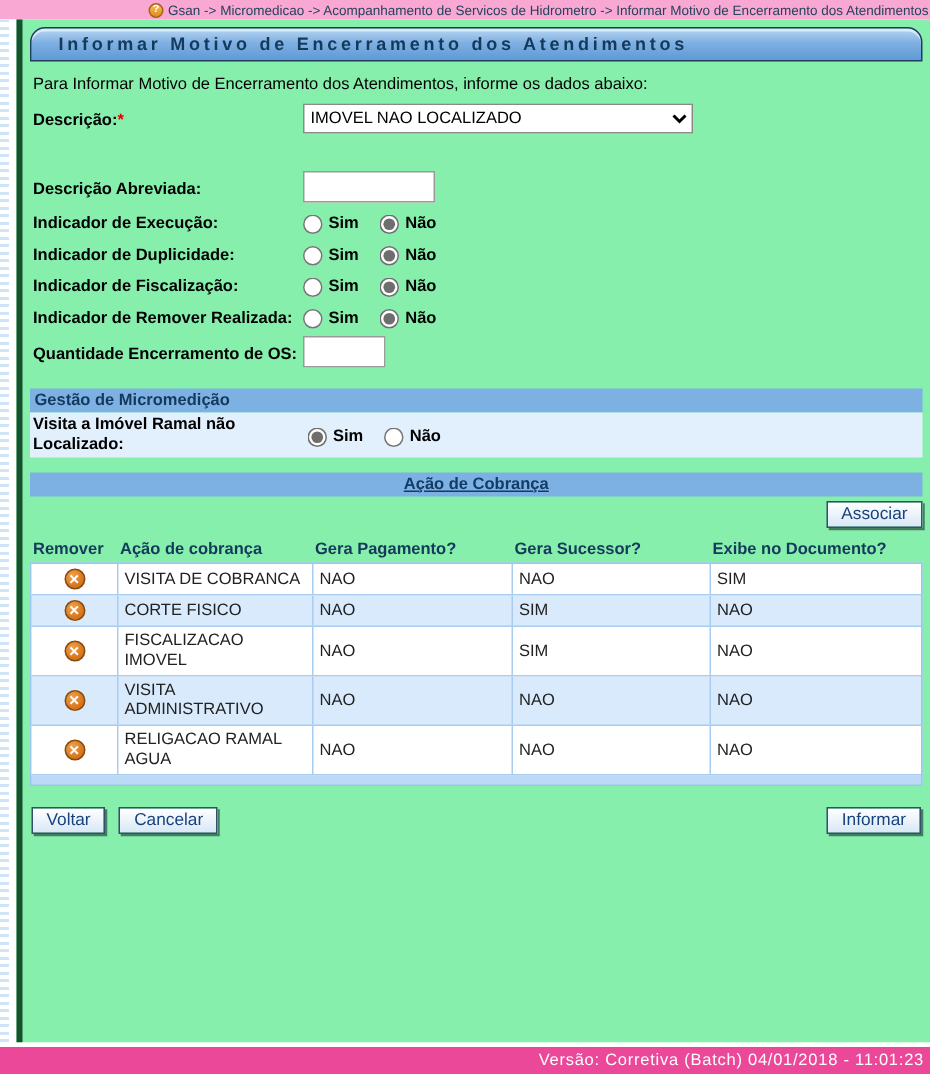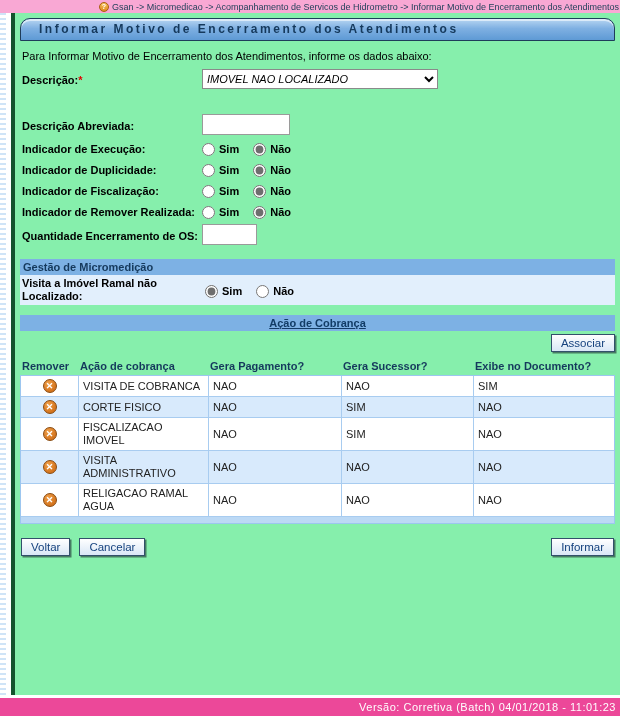--- a/index.html
+++ b/index.html
@@ -30,23 +30,23 @@
     color:#15395c; font-size:12px; font-weight:bold; letter-spacing:2.5px;
     line-height:21px; padding-left:18px; white-space:nowrap; overflow:hidden; }
 
   .instruction { margin:9px 6px 2px 7px; font-size:11px; color:#000; }
 
   .form { padding:0 6px 0 7px; }
   .frow { display:flex; align-items:center; margin-top:5px; }
   .frow label.flabel { width:180px; flex:0 0 180px; font-size:11px;
     font-weight:bold; color:#000; line-height:13px; padding-top:3px; }
   .req { color:#e00000; }
-  select.dd { width:236px; height:20px; font-size:11px;
+  select.dd { width:260px; height:20px; font-size:11px;
     font-family:"Liberation Sans",sans-serif; border:1px solid #8a8a8a;
-    background:#fff; color:#000;font-style:italic; }
+    background:#fff; color:#000; }
   input.txt { height:21px; border:1px solid #9a9a9a; background:#fff;
     font-size:11px; padding:0 3px; font-family:"Liberation Sans",sans-serif; }
   .w88 { width:88px; } .w55 { width:55px; }
   .gap20 { height:20px; }
   .radios { display:flex; align-items:center; gap:4px; padding-top:2px; }
   .radios input[type=radio] { width:13px; height:13px; accent-color:#6e6e6e; margin:0; }
   .radios .rlabel { font-size:11px; font-weight:bold; color:#000; margin-right:10px; }
 
   .band { margin:0 5px; background:#7db1e4; padding:2px 3px; font-size:11px;
     font-weight:bold; color:#15395c; }

